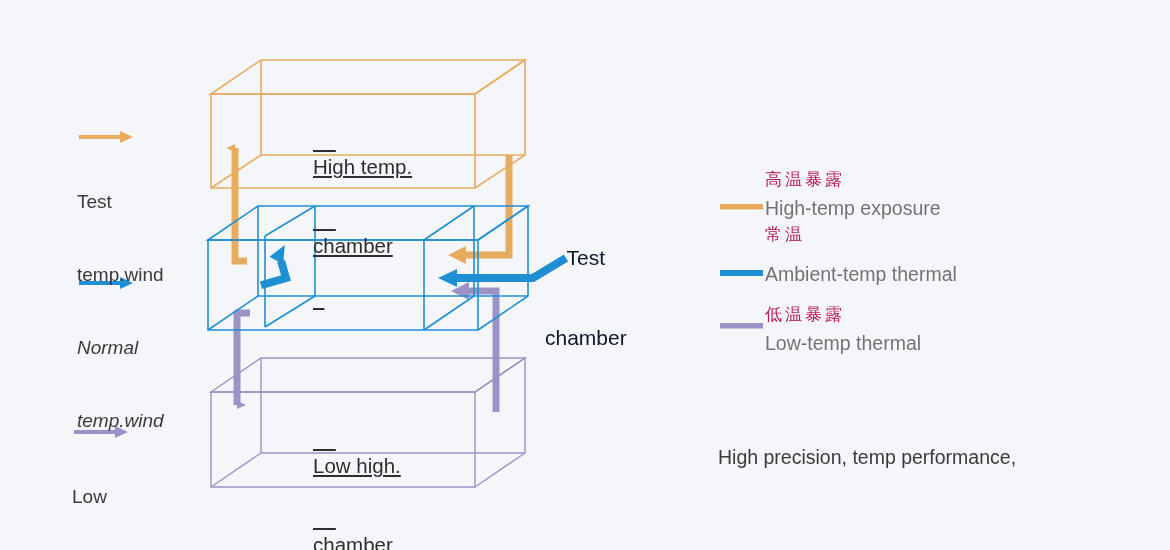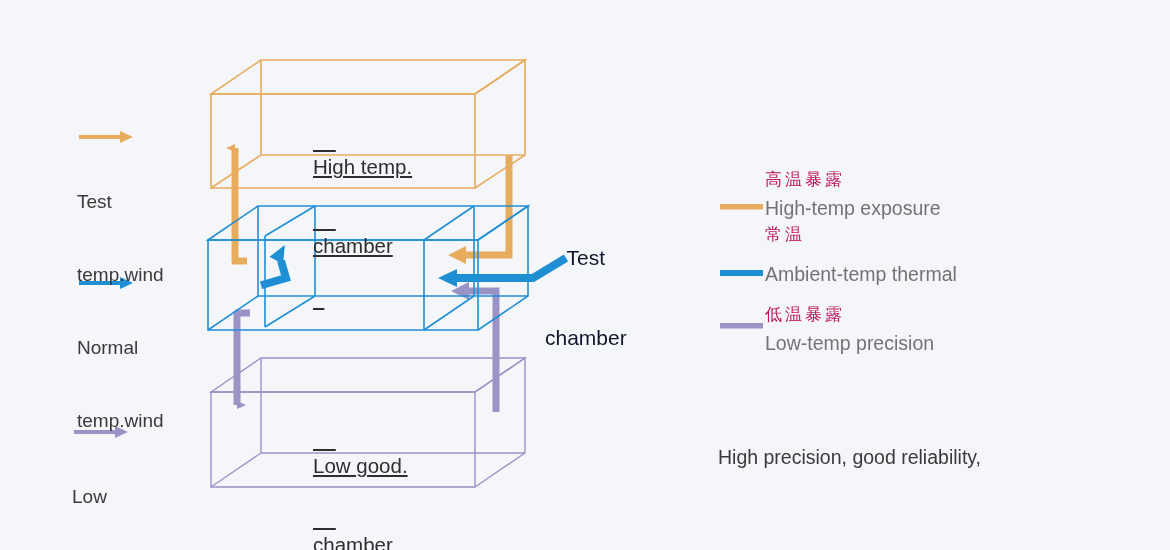--- a/index.html
+++ b/index.html
@@ -177,45 +177,45 @@
     <div>High temp.</div>
     <div>chamber</div>
   </div>
 
   <div class="txt test-label" style="left:545px; top:191px;">
     <div>Test</div>
     <div>chamber</div>
   </div>
 
   <div class="txt chamber-label" style="left:313px; top:401px;">
-    <div>Low good.</div>
+    <div>Low high.</div>
     <div>chamber</div>
   </div>
 
   <div class="txt side-label" style="left:77px; top:141px;">
     <div>Test</div>
     <div>temp.wind</div>
   </div>
 
-  <div class="txt side-label" style="left:77px; top:287px;">
+  <div class="txt side-label" style="left:77px; top:287px;font-style:italic;">
     <div>Normal</div>
     <div>temp.wind</div>
   </div>
 
   <div class="txt side-label" style="left:72px; top:436px;">
     <div>Low</div>
     
   </div>
 
   <div class="txt legend-cn" style="left:765px; top:169px;">高温暴露</div>
   <div class="txt legend-en" style="left:765px; top:196px;">High-temp exposure</div>
 
   <div class="txt legend-cn" style="left:765px; top:224px;">常温</div>
   <div class="txt legend-en" style="left:765px; top:262px;">Ambient-temp thermal</div>
 
   <div class="txt legend-cn" style="left:765px; top:304px;">低温暴露</div>
-  <div class="txt legend-en" style="left:765px; top:331px;">Low-temp precision</div>
+  <div class="txt legend-en" style="left:765px; top:331px;">Low-temp thermal</div>
 
   <div class="txt caption" style="left:718px; top:394px;">
-    <div>High precision, good reliability,</div>
+    <div>High precision, temp performance,</div>
   </div>
 
 </div>
 
 </body></html>

